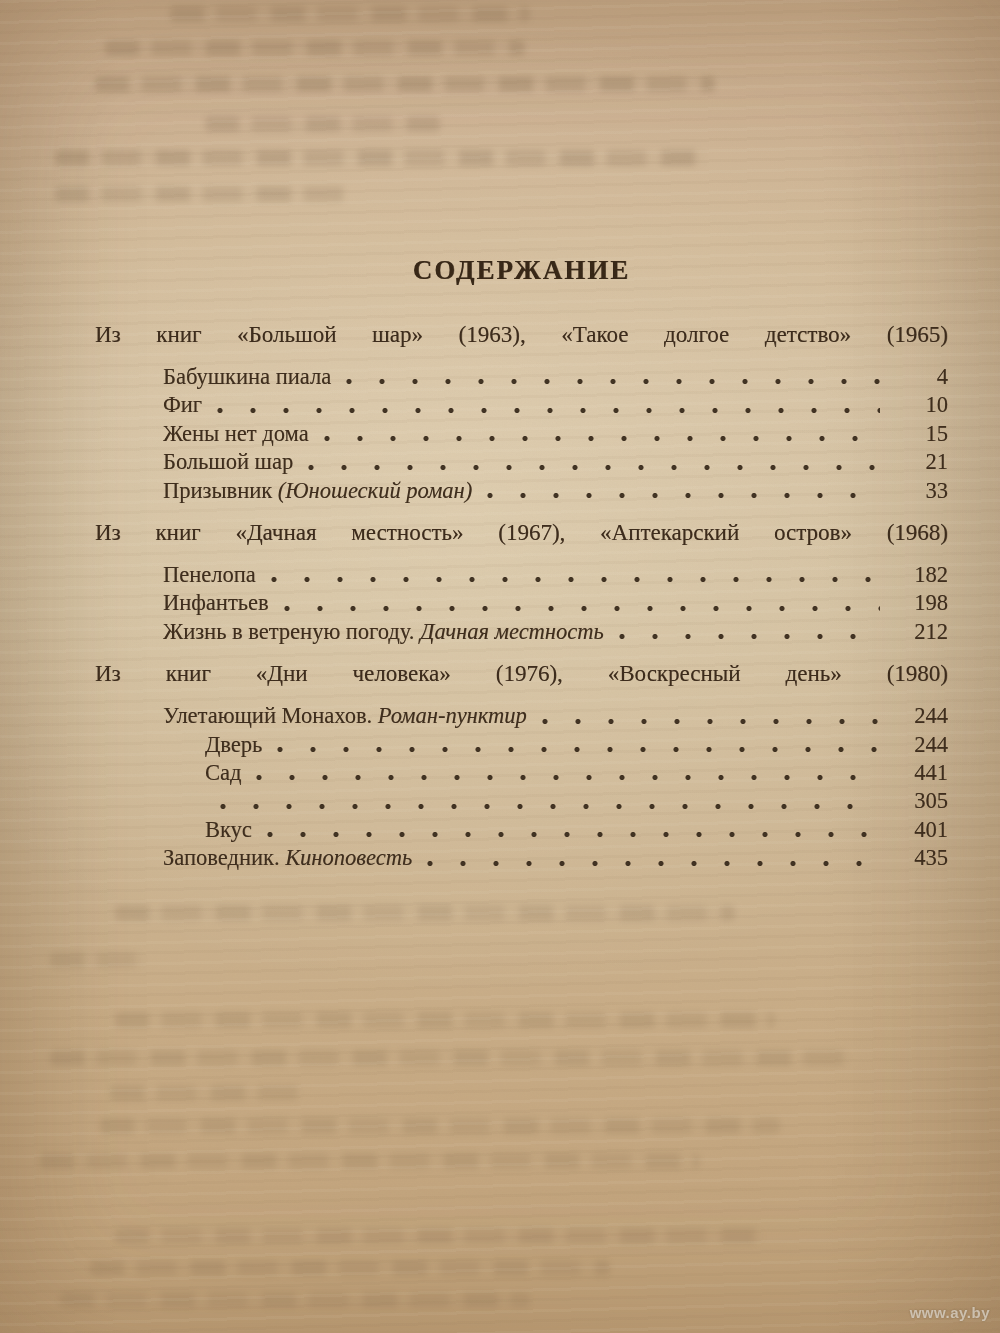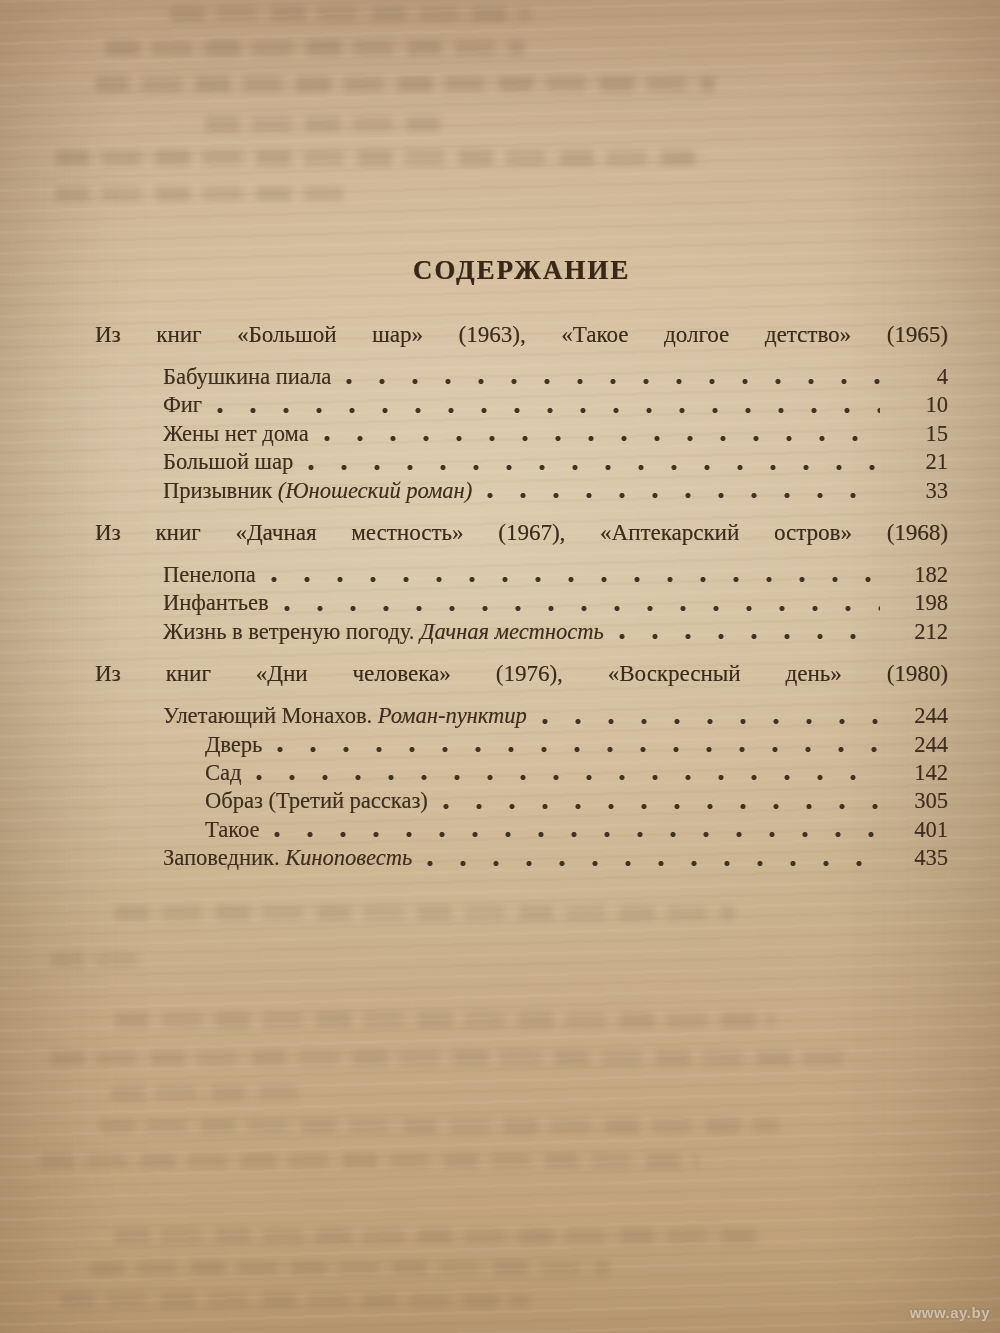--- a/index.html
+++ b/index.html
@@ -206,29 +206,28 @@
             <span class="pagenum">244</span>
           </div>
           <div class="row lvl2">
             <span class="entry-title">Дверь</span>
             <span class="leader"></span>
             <span class="pagenum">244</span>
           </div>
           <div class="row lvl2">
             <span class="entry-title">Сад</span>
             <span class="leader"></span>
-            <span class="pagenum">142</span>
-          </div>
-          <div class="row lvl2">
-            <span class="entry-title">Образ (Третий рассказ)</span>
+            <span class="pagenum">441</span>
+          </div>
+          <div class="row lvl2">
             <span class="leader"></span>
             <span class="pagenum">305</span>
           </div>
           <div class="row lvl2">
-            <span class="entry-title">Такое</span>
+            <span class="entry-title">Вкус</span>
             <span class="leader"></span>
             <span class="pagenum">401</span>
           </div>
           <div class="row lvl1">
             <span class="entry-title">Заповедник. <span class="it"> Киноповесть</span></span>
             <span class="leader"></span>
             <span class="pagenum">435</span>
           </div>
         </div>
       </div>

